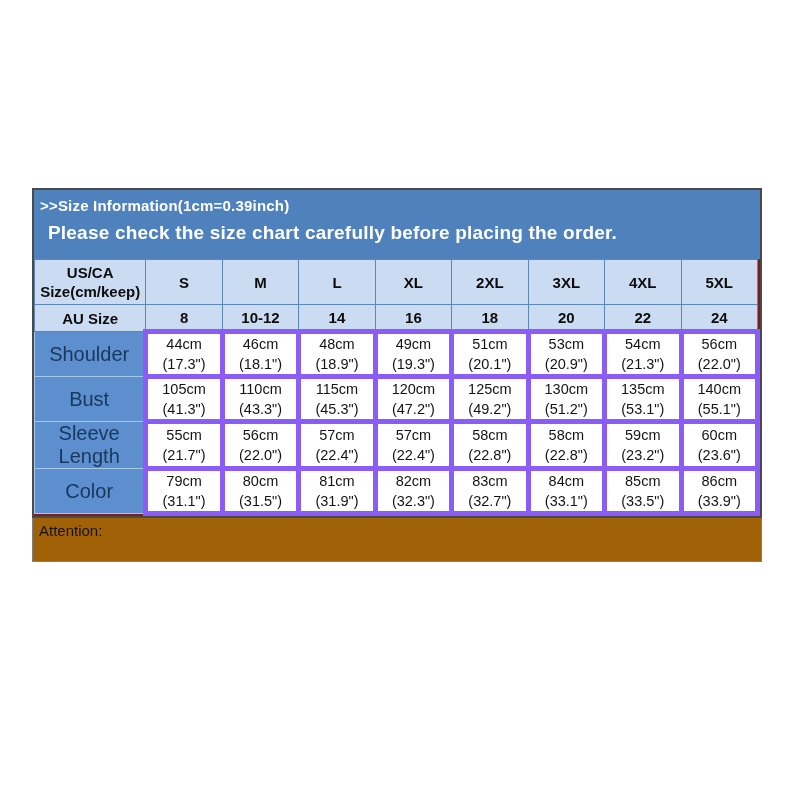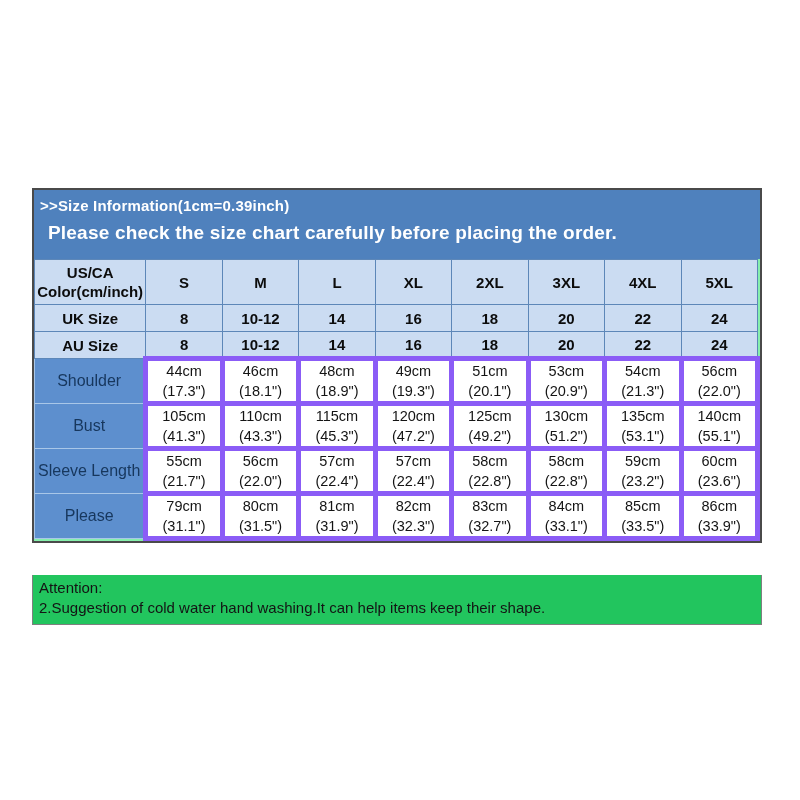--- a/index.html
+++ b/index.html
@@ -30,21 +30,21 @@
     font-size: 19px;
     font-weight: bold;
     letter-spacing: .2px;
     margin: 8px;
   }
 
   table.size-table {
     width: 100%;
     border-collapse: collapse;
     table-layout: fixed;
-    background: #86efac;
+    background: #7f1d1d;
   }
   table.size-table col.label-col { width: 15.4%; }
 
   table.size-table th, table.size-table td {
     text-align: center;
     vertical-align: middle;
     padding: 0;
   }
 
   
@@ -59,40 +59,39 @@
   tr.hdr-row th.corner { font-size: 15px; line-height: 19px; }
   tr.sizes-row { height: 27px; }
 
   
   tr.meas-row { height: 44px; }
   tr.meas-row th.meas-label {
     background: #5d8fce;
     border: 1px solid #a9c7e8;
     color: #17375d;
     font-weight: normal;
-    font-size: 16px;
+    font-size: 20px;
   }
   tr.meas-row td {
     background: #ffffff;
     border: 5px solid #8b5cf6;
     color: #141414;
     font-weight: normal;
     font-size: 14.5px;
     line-height: 20px;
   }
 
   .attention {
     border: 1px solid #7f7f7f;
     border-top: none;
-    background: #22c55e;
+    background: #a16207;
     color: #141414;
     font-size: 15px;
     line-height: 20px;
-    padding: 3px 6px 6px 6px;
-    margin-top: 32px;
+    padding: 3px 6px 20px 6px;
   }
   .attention p { margin: 0; }
 </style>
 </head>
 <body>
 
 <div class="canvas">
   <div class="sheet">
 
     <div class="top-block">
@@ -111,43 +110,32 @@
             <col>
             <col>
             <col>
             <col>
         </colgroup>
 
         <tbody>
             <tr class="hdr-row">
           <th class="corner">
             <span>US/CA</span><br>
-            <span>Color(cm/inch)</span>
+            <span>Size(cm/keep)</span>
           </th>
           <th>S</th>
           <th>M</th>
           <th>L</th>
           <th>XL</th>
           <th>2XL</th>
           <th>3XL</th>
           <th>4XL</th>
           <th>5XL</th>
         </tr>
 
-        <tr class="sizes-row">
-          <th>UK Size</th>
-          <td>8</td>
-          <td>10-12</td>
-          <td>14</td>
-          <td>16</td>
-          <td>18</td>
-          <td>20</td>
-          <td>22</td>
-          <td>24</td>
-        </tr>
 
         <tr class="sizes-row">
           <th>AU Size</th>
           <td>8</td>
           <td>10-12</td>
           <td>14</td>
           <td>16</td>
           <td>18</td>
           <td>20</td>
           <td>22</td>
@@ -256,21 +244,21 @@
                 <div>59cm</div>
                 <div>(23.2")</div>
               </td>
           <td>
                 <div>60cm</div>
                 <div>(23.6")</div>
               </td>
         </tr>
 
         <tr class="meas-row">
-          <th class="meas-label">Please</th>
+          <th class="meas-label">Color</th>
           <td>
                 <div>79cm</div>
                 <div>(31.1")</div>
               </td>
           <td>
                 <div>80cm</div>
                 <div>(31.5")</div>
               </td>
           <td>
                 <div>81cm</div>
@@ -296,17 +284,16 @@
                 <div>86cm</div>
                 <div>(33.9")</div>
               </td>
         </tr>
       </tbody>
         </table>
     </div>
 
     <div class="attention">
       <p>Attention:</p>
-      <p>2.Suggestion of cold water hand washing.It can help items keep their shape.</p>
     </div>
 
   </div>
 </div>
 
 </body></html>

